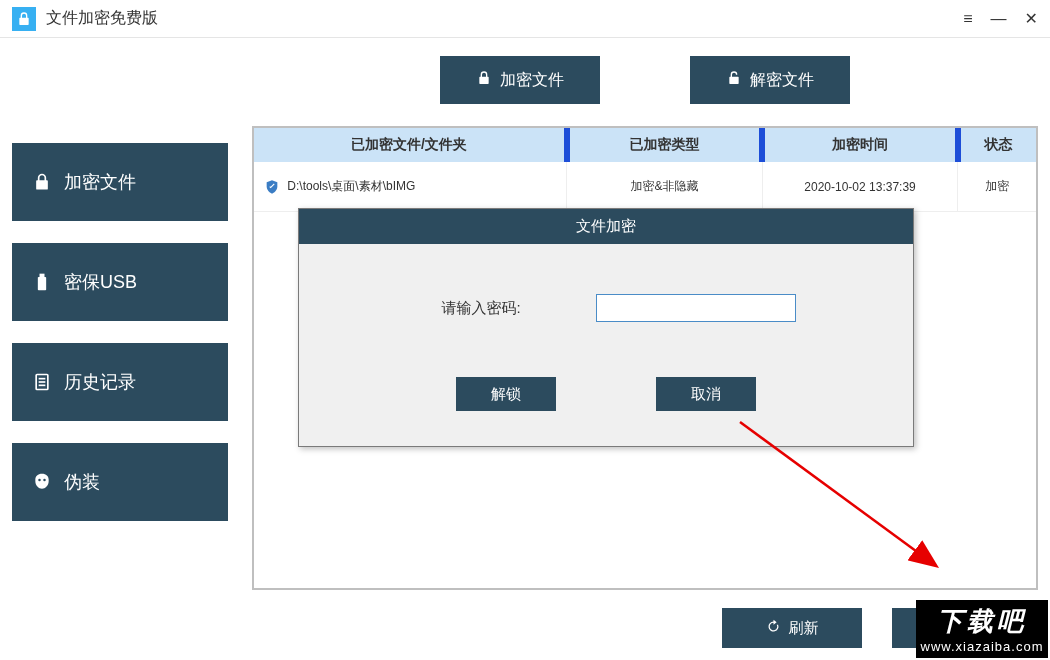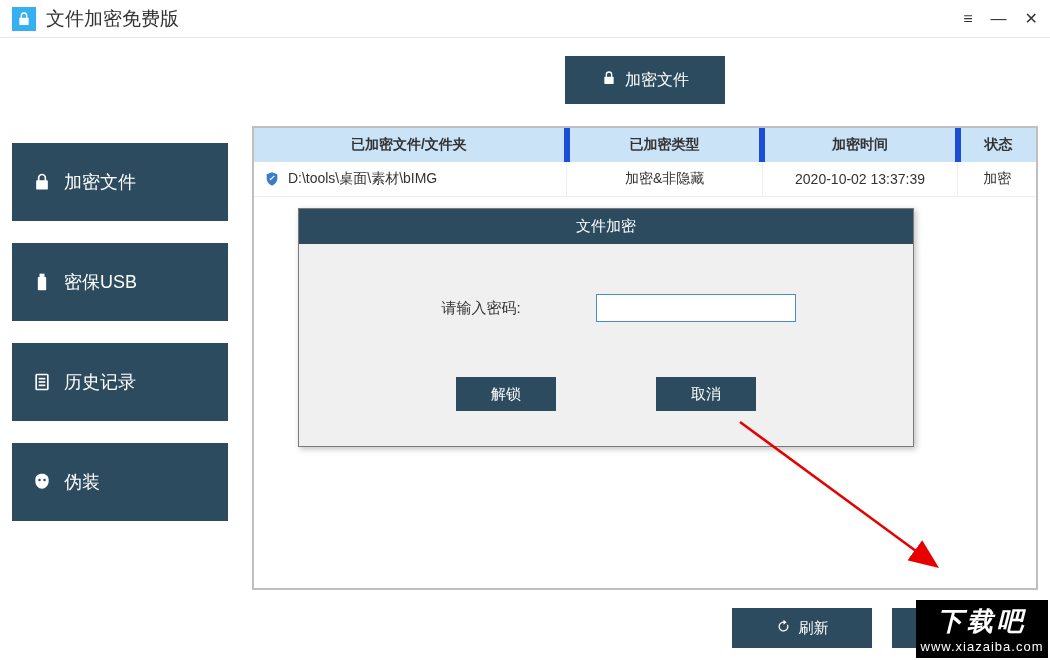--- a/index.html
+++ b/index.html
@@ -2,21 +2,21 @@
 <html><head>
   <meta charset="utf-8">
   <style>
     * { margin: 0; padding: 0; box-sizing: border-box; font-family: "Microsoft YaHei", Arial, sans-serif; }
     body { width: 1050px; height: 660px; background: #fff; position: relative; overflow: hidden; }
     
     
     .titlebar { height: 38px; background: #fff; display: flex; align-items: center; padding: 0 12px; border-bottom: 1px solid #e5e5e5; }
     .titlebar .logo { width: 24px; height: 24px; background: #37b0f2; display: flex; align-items: center; justify-content: center; margin-right: 10px; }
     .titlebar .logo svg { width: 16px; height: 16px; }
-    .titlebar .title { font-size: 19px; color: #333; }
+    .titlebar .title { font-size: 16px; color: #333; }
     .titlebar .window-controls { margin-left: auto; display: flex; gap: 18px; }
     .titlebar .wc { cursor: pointer; font-size: 16px; color: #333; display: flex; align-items: center; }
     
     
     .container { display: flex; height: calc(100% - 38px); }
     
     
     .sidebar { width: 240px; padding: 105px 12px 0 12px; }
     .sb-item { height: 78px; background: #2c4b5e; color: #fff; display: flex; align-items: center; padding-left: 20px; margin-bottom: 22px; cursor: pointer; font-size: 18px; }
     .sb-item .sb-icon { width: 20px; height: 20px; margin-right: 12px; display: flex; align-items: center; justify-content: center; }
@@ -27,26 +27,26 @@
     
     .top-buttons { display: flex; gap: 90px; justify-content: center; margin-bottom: 22px; }
     .top-btn { width: 160px; height: 48px; background: #2c4b5e; color: #fff; display: flex; align-items: center; justify-content: center; gap: 8px; font-size: 16px; cursor: pointer; }
     .top-btn svg { width: 16px; height: 16px; fill: #fff; }
     
     .list-frame { flex: 1; border: 2px solid #bfbfbf; background: #fff; position: relative; }
     
     .tbl { width: 100%; border-collapse: collapse; }
     .tbl th { background: #cbe3f7; font-weight: bold; font-size: 14px; padding: 8px; border-right: 6px solid #1d4ed8; text-align: center; color: #333; }
     .tbl th:last-child { border-right: none; }
-    .tbl td { padding: 8px 10px; font-size: 14px; text-align: center; border-right: 1px solid #eee; border-bottom: 1px solid #eee; color: #333; }
+    .tbl td { padding: 16px 10px; font-size: 12px; text-align: center; border-right: 1px solid #eee; border-bottom: 1px solid #eee; color: #333; }
     .tbl td:last-child { border-right: none; }
     .tbl td.path { text-align: left; }
     .shield-icon { width: 16px; height: 16px; vertical-align: middle; margin-right: 4px; }
     
-    .bottom-buttons { display: flex; gap: 20px; justify-content: flex-end; margin-top: 18px; padding-right: 6px; }
+    .bottom-buttons { display: flex; gap: 30px; justify-content: flex-end; margin-top: 18px; padding-right: 6px; }
     .btm-btn { width: 140px; height: 40px; background: #2c4b5e; color: #fff; display: flex; align-items: center; justify-content: center; gap: 8px; font-size: 15px; cursor: pointer; }
     .btm-btn svg { width: 15px; height: 15px; fill: #fff; }
     
     
     .dialog { position: absolute; left: 298px; top: 208px; width: 616px; border: 1px solid #7a7a7a; background: #f0f0f0; box-shadow: 2px 2px 6px rgba(0,0,0,0.25); }
     .dialog-title { background: #2c4b5e; color: #fff; text-align: center; padding: 8px; font-size: 15px; }
     .dialog-body { padding: 50px 30px 35px 30px; }
     .dialog-row { display: flex; align-items: center; gap: 40px; justify-content: center; margin-bottom: 55px; }
     .dialog-label { font-size: 15px; color: #333; width: 140px; text-align: center; padding-right: 10px; }
     .dialog-input { width: 200px; height: 28px; border: 1px solid #4a8cc7; padding: 0 6px; font-size: 14px; outline: none; }
@@ -121,20 +121,28 @@
 
   <div class="main">
     <div class="top-buttons">
       <div class="top-btn">
         <span>
           <svg viewBox="0 0 24 24">
               <path d="M12 2a5 5 0 0 0-5 5v3H6a1 1 0 0 0-1 1v9a1 1 0 0 0 1 1h12a1 1 0 0 0 1-1v-9a1 1 0 0 0-1-1h-1V7a5 5 0 0 0-5-5zm-3 8V7a3 3 0 1 1 6 0v3H9z"></path>
             </svg>
         </span>
         <span>加密文件</span>
+      </div>
+      <div class="top-btn">
+        <span>
+          <svg viewBox="0 0 24 24">
+              <path d="M12 2a5 5 0 0 0-5 5v3H6a1 1 0 0 0-1 1v9a1 1 0 0 0 1 1h12a1 1 0 0 0 1-1v-9a1 1 0 0 0-1-1H9V7a3 3 0 1 1 6 0h2a5 5 0 0 0-5-5z"></path>
+            </svg>
+        </span>
+        <span>解密文件</span>
       </div>
     </div>
 
     <div class="list-frame">
       <table class="tbl">
         <thead>
           <tr>
             <th style="width:40%">已加密文件/文件夹</th>
             <th style="width:25%">已加密类型</th>
             <th style="width:25%">加密时间</th>

